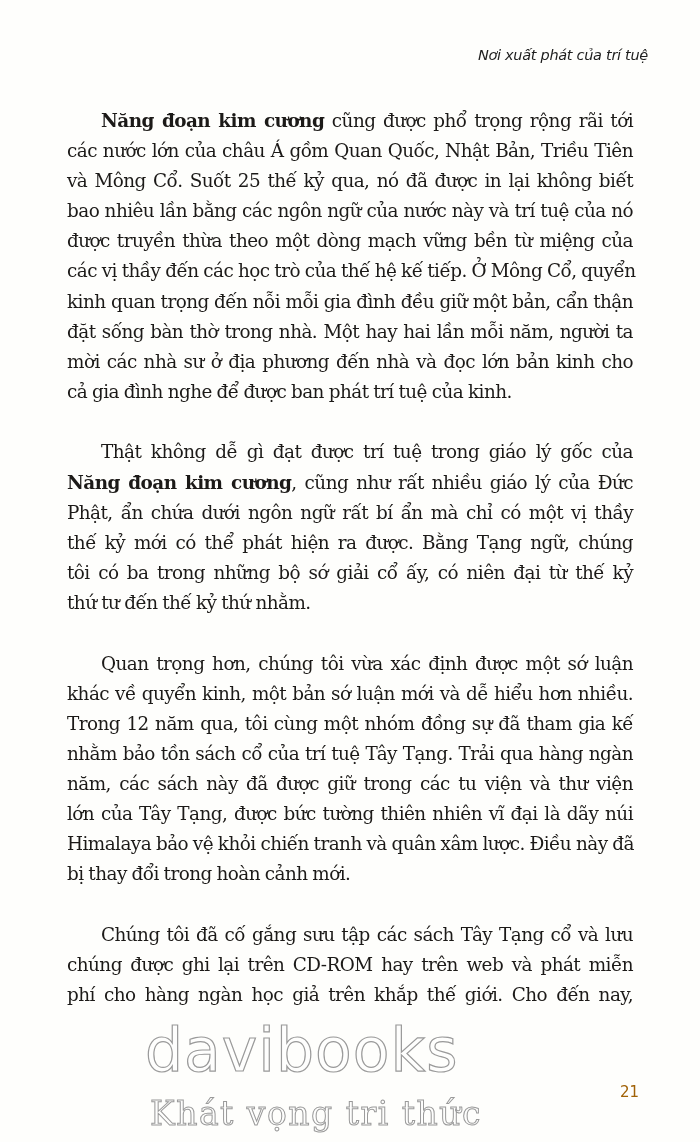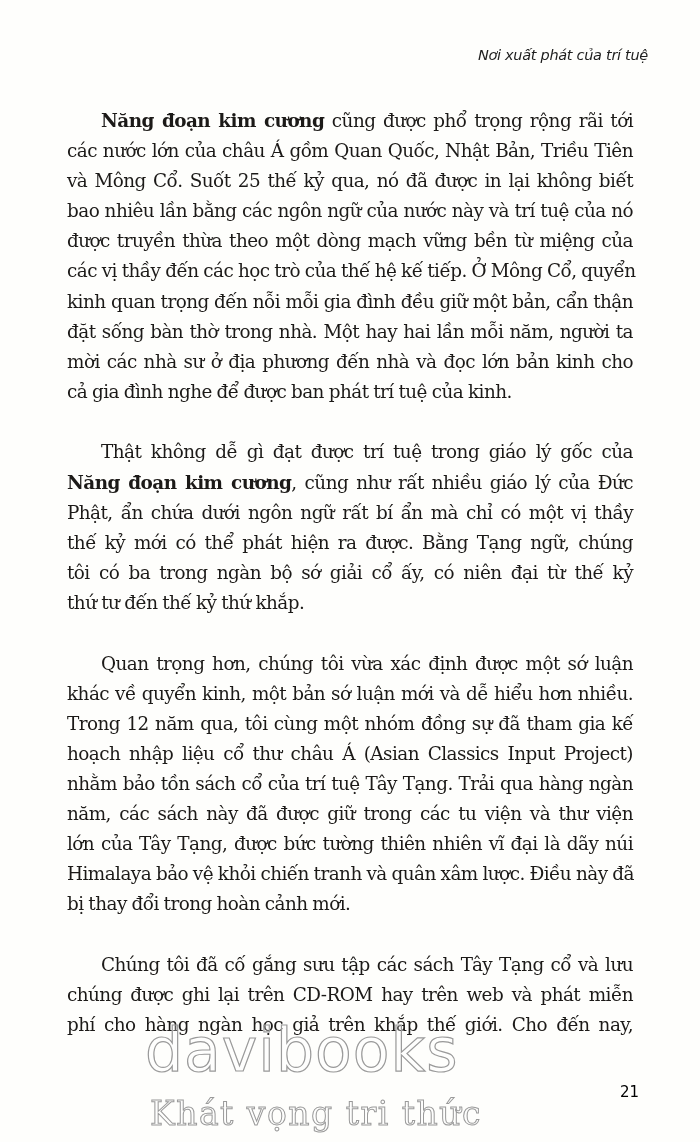--- a/index.html
+++ b/index.html
@@ -54,21 +54,21 @@
       text-align-last: left;
     }
     .para { text-indent: 0; }
     .bold { font-weight: bold; }
     .page-number {
       position: absolute;
       top: 1083px;
       left: 620px;
       font-family: "DejaVu Sans", sans-serif;
       font-size: 15px;
-      color: #000000;
+      color: #a16207;
     }
     .watermark-brand {
       position: absolute;
       top: 1020px;
       left: 145px;
       font-family: "DejaVu Sans", sans-serif;
       font-size: 60px;
       letter-spacing: 1px;
       color: rgba(255,255,255,0.25);
       -webkit-text-stroke: 1.2px #9a9a9a;
@@ -103,28 +103,27 @@
       <span class="line"><span>kinh quan trọng đến nỗi mỗi gia đình đều giữ một bản, cẩn thận</span></span>
       <span class="line"><span>đặt sống bàn thờ trong nhà. Một hay hai lần mỗi năm, người ta</span></span>
       <span class="line"><span>mời các nhà sư ở địa phương đến nhà và đọc lớn bản kinh cho</span></span>
       <span class="line last"><span>cả gia đình nghe để được ban phát trí tuệ của kinh.</span></span>
     </div>
   <div class="para">
       <span class="line first"><span>Thật không dễ gì đạt được trí tuệ trong giáo lý gốc của</span></span>
       <span class="line"><span class="bold">Năng đoạn kim cương</span><span>, cũng như rất nhiều giáo lý của Đức</span></span>
       <span class="line"><span>Phật, ẩn chứa dưới ngôn ngữ rất bí ẩn mà chỉ có một vị thầy</span></span>
       <span class="line"><span>thế kỷ mới có thể phát hiện ra được. Bằng Tạng ngữ, chúng</span></span>
-      <span class="line"><span>tôi có ba trong ngàn bộ sớ giải cổ ấy, có niên đại từ thế kỷ</span></span>
-      <span class="line last"><span>thứ tư đến thế kỷ thứ khắp.</span></span>
+      <span class="line"><span>tôi có ba trong những bộ sớ giải cổ ấy, có niên đại từ thế kỷ</span></span>
+      <span class="line last"><span>thứ tư đến thế kỷ thứ nhằm.</span></span>
     </div>
   <div class="para">
       <span class="line first"><span>Quan trọng hơn, chúng tôi vừa xác định được một sớ luận</span></span>
       <span class="line"><span>khác về quyển kinh, một bản sớ luận mới và dễ hiểu hơn nhiều.</span></span>
       <span class="line"><span>Trong 12 năm qua, tôi cùng một nhóm đồng sự đã tham gia kế</span></span>
-      <span class="line"><span>hoạch nhập liệu cổ thư châu Á (Asian Classics Input Project)</span></span>
       <span class="line"><span>nhằm bảo tồn sách cổ của trí tuệ Tây Tạng. Trải qua hàng ngàn</span></span>
       <span class="line"><span>năm, các sách này đã được giữ trong các tu viện và thư viện</span></span>
       <span class="line"><span>lớn của Tây Tạng, được bức tường thiên nhiên vĩ đại là dãy núi</span></span>
       <span class="line"><span>Himalaya bảo vệ khỏi chiến tranh và quân xâm lược. Điều này đã</span></span>
       <span class="line last"><span>bị thay đổi trong hoàn cảnh mới.</span></span>
     </div>
   <div class="para">
       <span class="line first"><span>Chúng tôi đã cố gắng sưu tập các sách Tây Tạng cổ và lưu</span></span>
       <span class="line"><span>chúng được ghi lại trên CD-ROM hay trên web và phát miễn</span></span>
       <span class="line"><span>phí cho hàng ngàn học giả trên khắp thế giới. Cho đến nay,</span></span>

